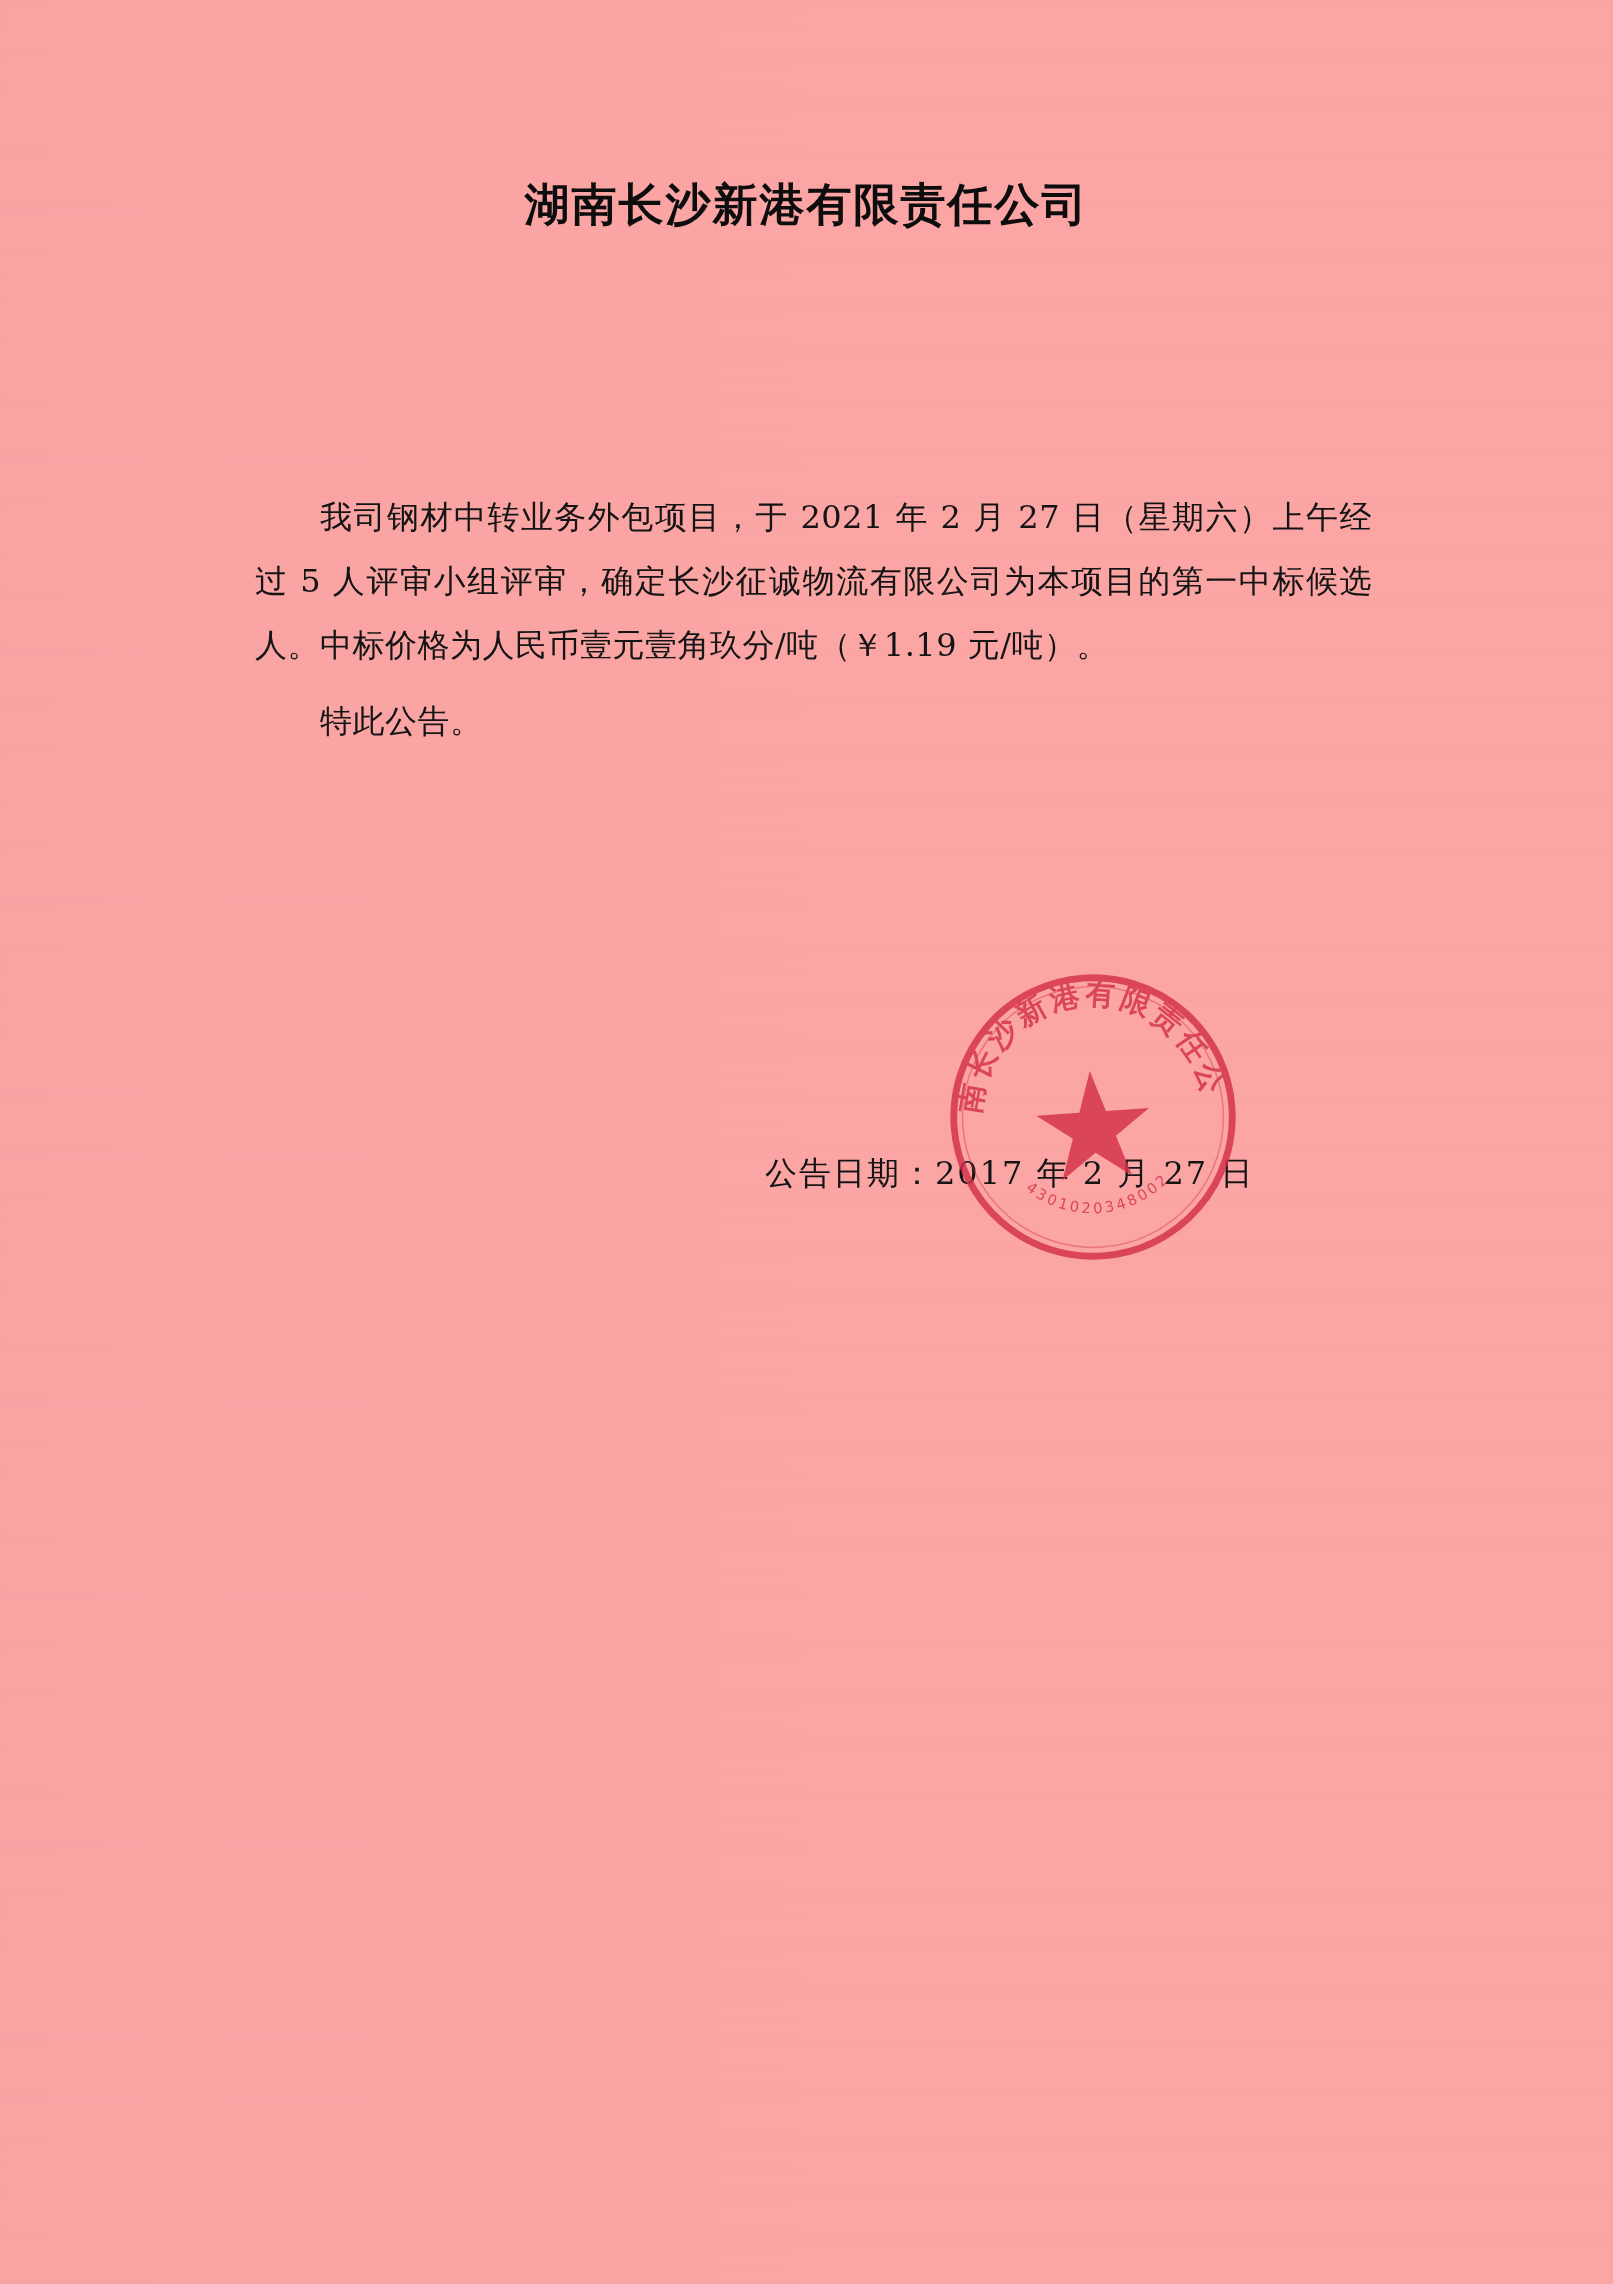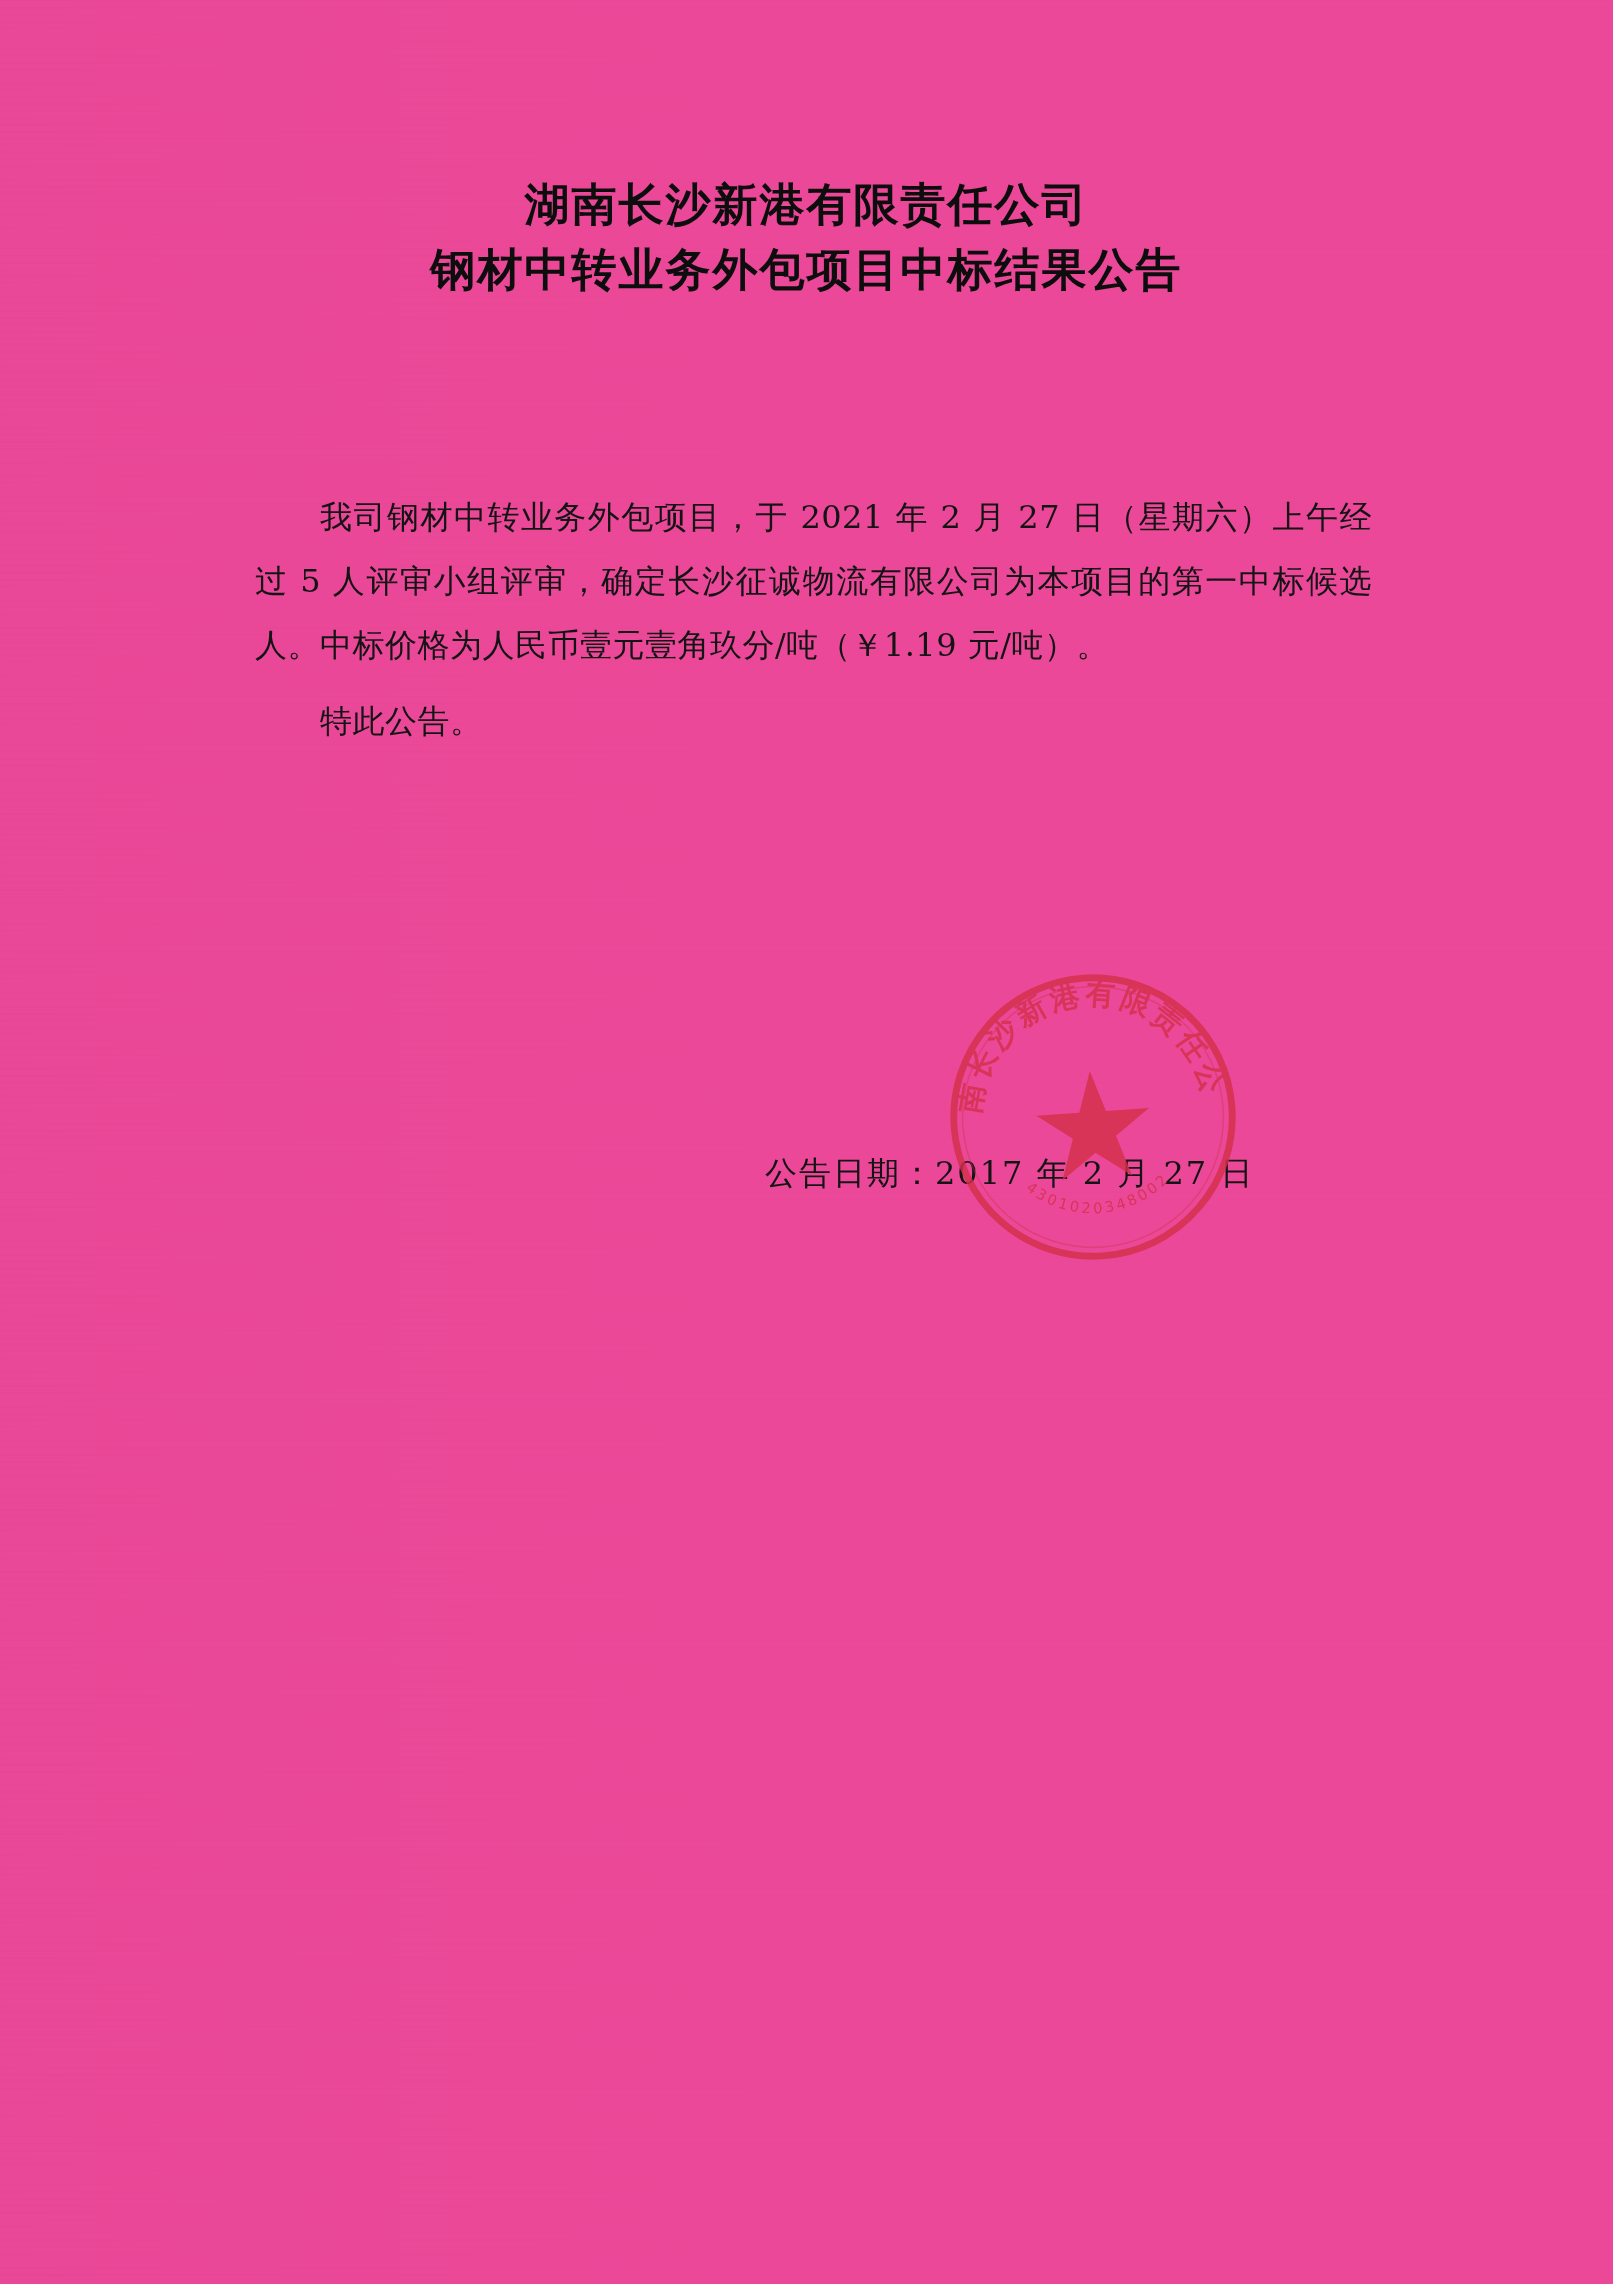--- a/index.html
+++ b/index.html
@@ -12,21 +12,21 @@
     height: 2285px;
     position: relative;
     font-family: "Liberation Serif", serif;
     color: #111111;
     overflow: hidden;
   }
 
   .page {
     position: absolute;
     inset: 0;
-    background: #ec4899;
+    background: #fca5a5;
     padding-left: 20px;
   }
 
   
   .scan-texture {
     position: absolute;
     inset: 0;
     background:
       linear-gradient(to bottom, rgba(0,0,0,0.012) 0px, rgba(0,0,0,0) 2.9px),
       linear-gradient(to right, rgba(0,0,0,0.010), rgba(0,0,0,0) 60%);
@@ -103,21 +103,20 @@
   }
 </style>
 </head>
 <body>
 
 <div class="page">
   <div class="scan-texture"></div>
 
   <div class="title-block">
     <div class="title-line">湖南长沙新港有限责任公司</div>
-    <div class="title-line">钢材中转业务外包项目中标结果公告</div>
   </div>
 
   <div class="body-block">
     <div class="para indent">我司钢材中转业务外包项目，于 2021 年 2 月 27 日（星期六）上午经过 5 人评审小组评审，确定长沙征诚物流有限公司为本项目的第一中标候选人。中标价格为人民币壹元壹角玖分/吨（￥1.19 元/吨）。</div>
     <div class="para second">特此公告。</div>
   </div>
 
   <div class="date-line">公告日期：2017 年 2 月 27 日</div>
 
   <div class="seal">

